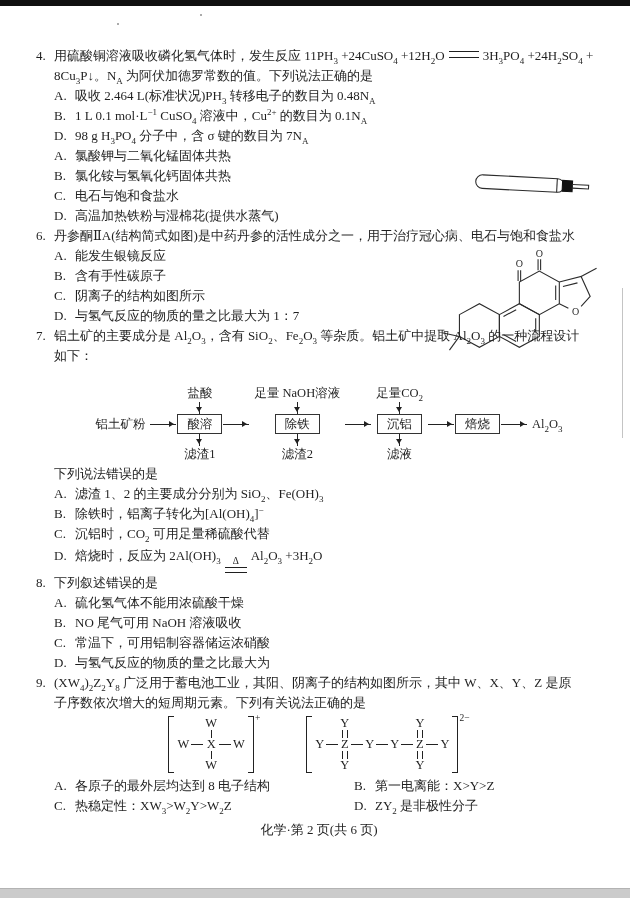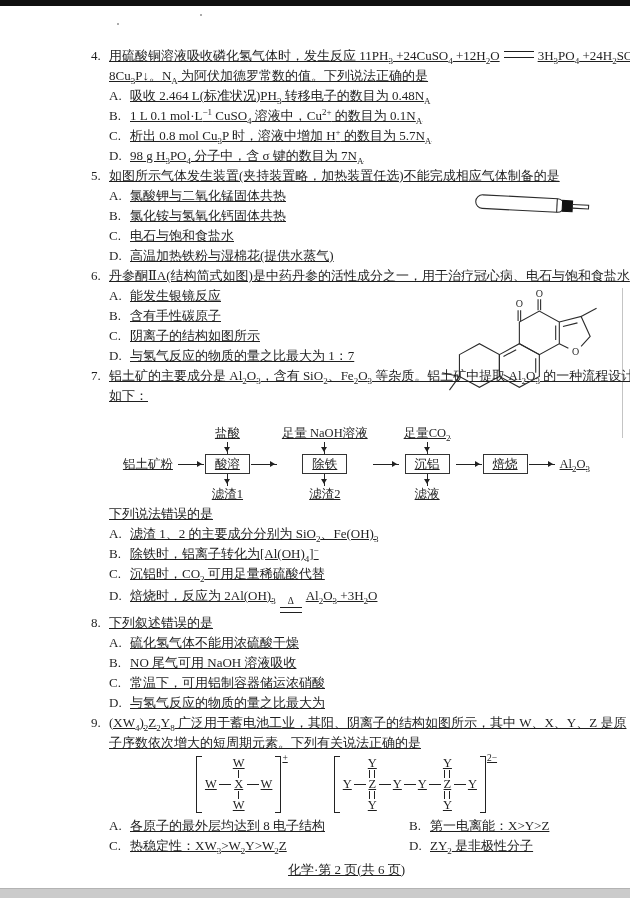--- a/index.html
+++ b/index.html
@@ -2,21 +2,21 @@
 <html><head>
 <meta charset="utf-8">
 <style>
   html,body{margin:0;padding:0;background:#8a8a8a;}
   .page{position:relative;width:630px;height:898px;background:#ffffff;overflow:hidden;
         font-family:"Liberation Serif","DejaVu Serif",serif;color:#1f1f1f;}
   .scan-top{position:absolute;top:0;left:0;width:100%;height:6px;background:#101010;}
   .scan-bottom{position:absolute;bottom:0;left:0;width:100%;height:9px;background:#cbcbcb;border-top:1px solid #b3b3b3;}
   .scan-edge{position:absolute;top:288px;right:7px;width:1px;height:150px;background:#c4c4c4;}
   .speck{position:absolute;width:2px;height:2px;border-radius:50%;background:#8f8f8f;}
-  .content{position:relative;padding:46px 28px 0 91px;font-size:13px;text-decoration:underline;}
+  .content{position:relative;padding:46px 28px 0 36px;font-size:13px;}
   .ln{line-height:20px;white-space:nowrap;}
   .qnum{display:inline-block;width:18px;}
   .ind{padding-left:18px;}
   .opt{padding-left:18px;line-height:20px;white-space:nowrap;}
   .opt-letter{display:inline-block;width:21px;}
   sub,sup{font-size:9px;line-height:0;}
   .q{position:relative;}
   
   .eq-dbl{display:inline-block;width:30px;height:5px;border-top:1.2px solid #1f1f1f;border-bottom:1.2px solid #1f1f1f;vertical-align:2px;margin:0 4px;}
   
@@ -62,28 +62,24 @@
 
   <div class="content">
 
     <div class="q">
       <div class="ln">
         <span class="qnum">4.</span><span>用硫酸铜溶液吸收磷化氢气体时，发生反应 11PH<sub>3</sub> +24CuSO<sub>4</sub> +12H<sub>2</sub>O</span><span class="eq-dbl"></span><span>3H<sub>3</sub>PO<sub>4</sub> +24H<sub>2</sub>SO<sub>4</sub> +</span>
       </div>
       <div class="ln ind">8Cu<sub>3</sub>P↓。N<sub>A</sub> 为阿伏加德罗常数的值。下列说法正确的是</div>
       <div class="opt"><span class="opt-letter">A.</span><span>吸收 2.464 L(标准状况)PH<sub>3</sub> 转移电子的数目为 0.48N<sub>A</sub></span></div>
       <div class="opt"><span class="opt-letter">B.</span><span>1 L 0.1 mol·L<sup>−1</sup> CuSO<sub>4</sub> 溶液中，Cu<sup>2+</sup> 的数目为 0.1N<sub>A</sub></span></div>
-      <div class="opt"><span class="opt-letter">C.</span><span>析出 0.8 mol Cu<sub>3</sub>P 时，溶液中增加 H<sup>+</sup> 的数目为 5.7N<sub>A</sub></span></div>
       <div class="opt"><span class="opt-letter">D.</span><span>98 g H<sub>3</sub>PO<sub>4</sub> 分子中，含 σ 键的数目为 7N<sub>A</sub></span></div>
     </div>
 
     <div class="q">
-      <div class="ln">
-        <span class="qnum">5.</span><span>如图所示气体发生装置(夹持装置略，加热装置任选)不能完成相应气体制备的是</span>
-      </div>
       <div class="opt"><span class="opt-letter">A.</span><span>氯酸钾与二氧化锰固体共热</span></div>
       <div class="opt"><span class="opt-letter">B.</span><span>氯化铵与氢氧化钙固体共热</span></div>
       <div class="opt"><span class="opt-letter">C.</span><span>电石与饱和食盐水</span></div>
       <div class="opt"><span class="opt-letter">D.</span><span>高温加热铁粉与湿棉花(提供水蒸气)</span></div>
       <svg class="fig-tube" viewBox="0 0 135 52">
         <g transform="rotate(3 65 26)" stroke="#2b2b2b" stroke-width="1.2" fill="none">
           <rect x="4" y="17" width="98" height="15" rx="7.5"></rect>
           <line x1="94" y1="17" x2="94" y2="32"></line>
           <rect x="100" y="18.5" width="11" height="12" fill="#111" stroke="#111"></rect>
           <rect x="111" y="22.5" width="18" height="4"></rect>

